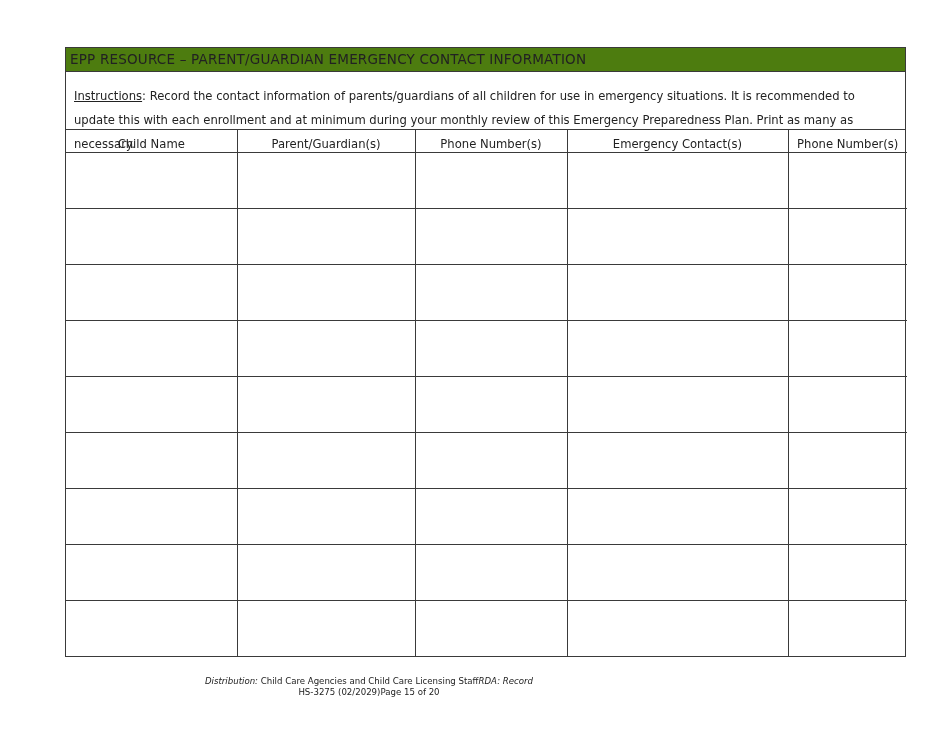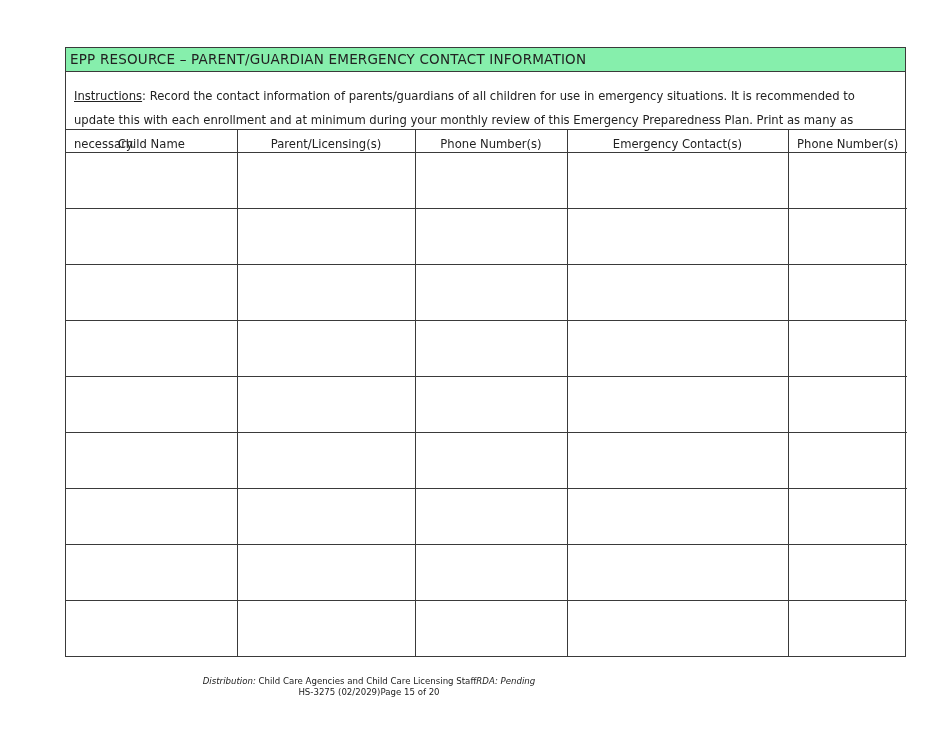--- a/index.html
+++ b/index.html
@@ -2,21 +2,21 @@
 <html><head>
 <meta charset="utf-8">
 <style>
   html, body { margin: 0; padding: 0; background: #ffffff; }
   body { width: 950px; height: 735px; position: relative; font-family: "DejaVu Sans", sans-serif; color: #222; }
   .form-frame {
     position: absolute; left: 65px; top: 47px; width: 841px;
     border: 1px solid #3a3a3a; box-sizing: border-box;
   }
   .title-bar {
-    background: #86efac; height: 23px; border-bottom: 1px solid #3a3a3a;
+    background: #4d7c0f; height: 23px; border-bottom: 1px solid #3a3a3a;
     font-size: 13.5px; line-height: 22px; padding-left: 4px; letter-spacing: 0.2px;
   }
   .instructions {
     height: 58px; box-sizing: border-box; padding: 12px 8px 0 8px;
     font-size: 11.6px; line-height: 24px; border-bottom: 1px solid #3a3a3a;
   }
   .instructions .lbl { text-decoration: underline; }
   table { border-collapse: collapse; width: 100%; table-layout: fixed; }
   th, td { border: 1px solid #3a3a3a; padding: 0; }
   tr:first-child th { border-top: none; margin-top: 48px; }
@@ -41,21 +41,21 @@
     <colgroup>
       <col style="width:171px">
         <col style="width:178px">
         <col style="width:152px">
         <col style="width:221px">
         <col style="width:119px">
     </colgroup>
     <thead>
       <tr>
         <th>Child Name</th>
-        <th>Parent/Licensing(s)</th>
+        <th>Parent/Guardian(s)</th>
         <th>Phone Number(s)</th>
         <th>Emergency Contact(s)</th>
         <th>Phone Number(s)</th>
       </tr>
     </thead>
     <tbody id="rows">
         <tr>
           <td></td>
           <td></td>
           <td></td>
@@ -118,19 +118,19 @@
           <td></td>
           <td></td>
         </tr>
       </tbody>
   </table>
 </div>
 
 <div class="footer">
   <div class="row">
     <span><i>Distribution:</i><span> Child Care Agencies and Child Care Licensing Staff</span></span>
-    <i>RDA: Pending</i>
+    <i>RDA: Record</i>
   </div>
   <div class="row">
     <span>HS-3275 (02/2029)</span>
     <span>Page 15 of 20</span>
   </div>
 </div>
 
 </body></html>

